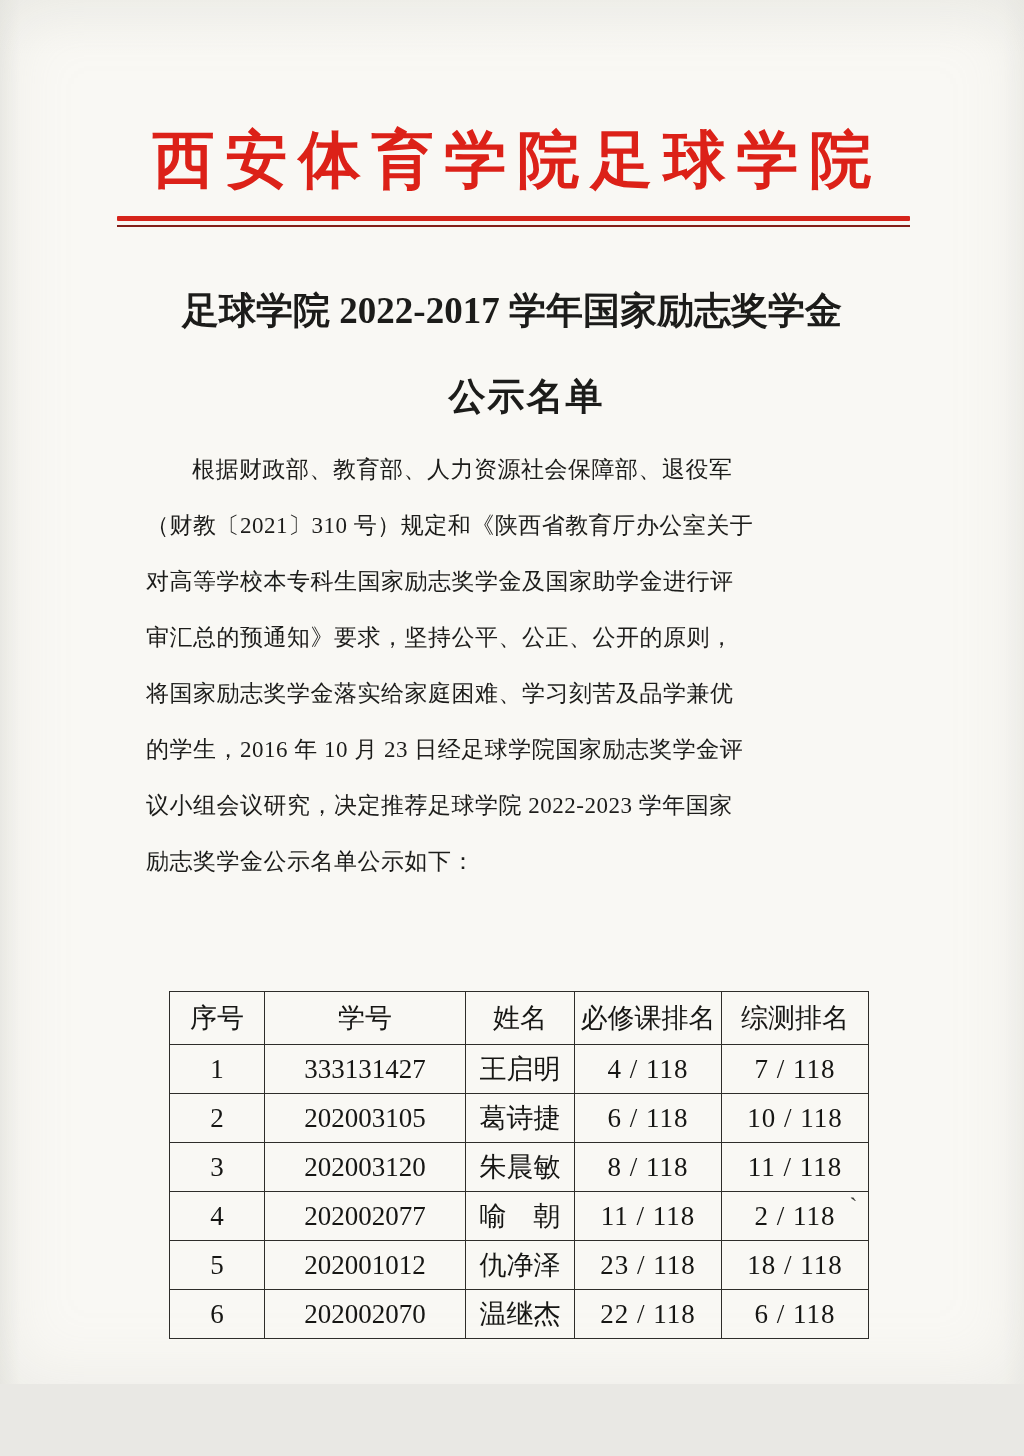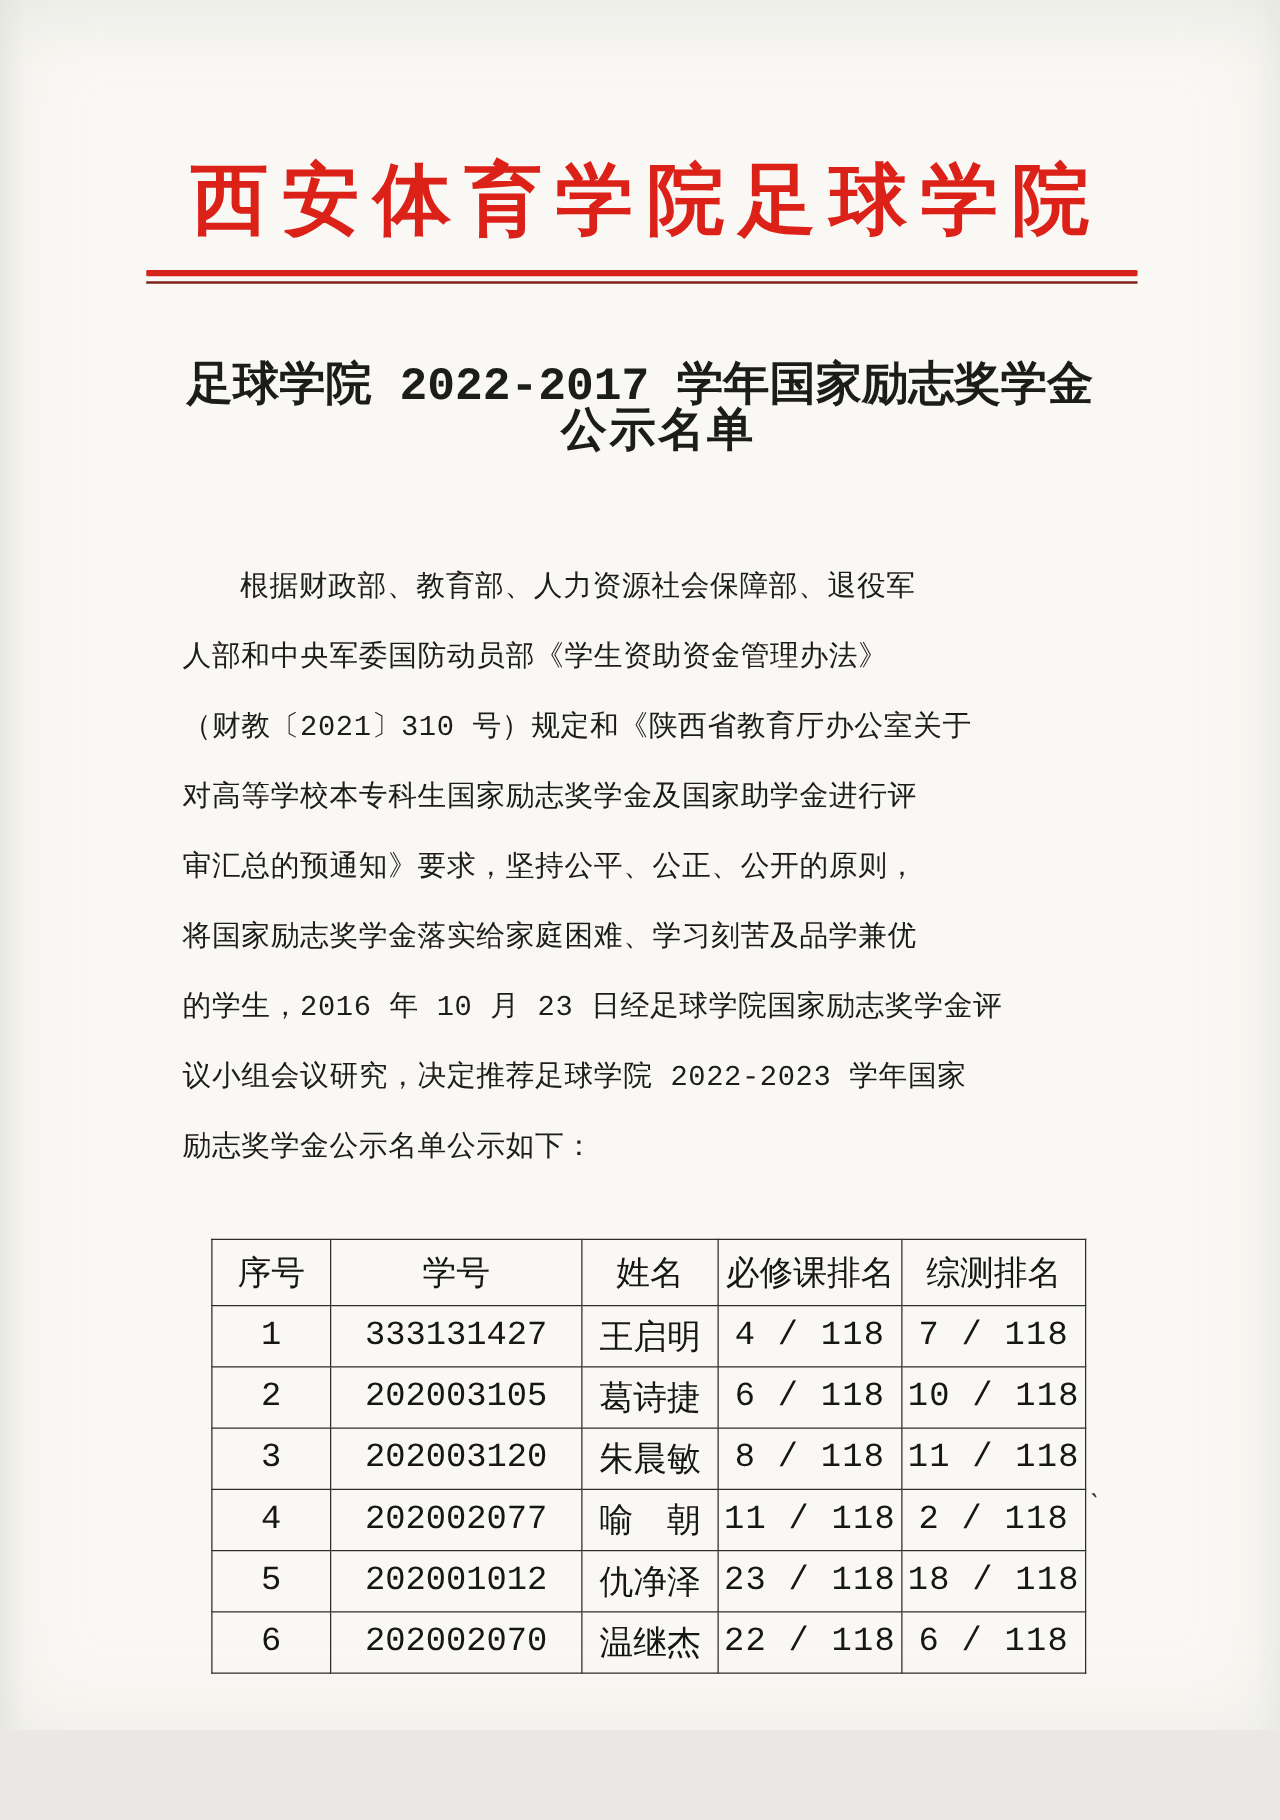--- a/index.html
+++ b/index.html
@@ -10,21 +10,21 @@
   .page {
     position: relative;
     width: 1024px;
     height: 1384px;
     margin: 0 auto;
     background:
       linear-gradient(180deg, rgba(235,235,230,0.35) 0%, rgba(250,250,247,0) 4%),
       linear-gradient(90deg, rgba(225,225,220,0.45) 0%, rgba(250,250,247,0) 2%, rgba(250,250,247,0) 98%, rgba(230,230,226,0.35) 100%),
       #f9f8f4;
     box-shadow: inset 0 0 70px rgba(190,190,180,0.22);
-    font-family: Liberation Mono, monospace;
+    font-family: Liberation Serif, serif;
     color: #1c1c1a;
     overflow: hidden;
   }
 
   
   .letterhead {
     position: absolute;
     top: 118px;
     left: 0;
     width: 100%;
@@ -59,20 +59,21 @@
     top: 292px;
     left: 0;
     width: 100%;
     text-align: center;
     font-weight: bold;
     font-size: 37px;
     line-height: 1;
     white-space: nowrap;
   }
   .doc-title .line2 {
+    margin-top: 49px;
     letter-spacing: 2px;
     padding-left: 29px;
   }
 
   
   .body-text {
     position: absolute;
     top: 442px;
     left: 146px;
     width: 762px;
@@ -131,21 +132,20 @@
     <div class="rule-thin"></div>
   </div>
 
   <div class="doc-title">
     <div class="line1">足球学院 2022-2017 学年国家励志奖学金</div>
     <div class="line2">公示名单</div>
   </div>
 
   <div class="body-text">
     <div class="line indent">根据财政部、教育部、人力资源社会保障部、退役军</div>
-    <div class="line">人部和中央军委国防动员部《学生资助资金管理办法》</div>
     <div class="line">（财教〔2021〕310 号）规定和《陕西省教育厅办公室关于</div>
     <div class="line">对高等学校本专科生国家励志奖学金及国家助学金进行评</div>
     <div class="line">审汇总的预通知》要求，坚持公平、公正、公开的原则，</div>
     <div class="line">将国家励志奖学金落实给家庭困难、学习刻苦及品学兼优</div>
     <div class="line">的学生，2016 年 10 月 23 日经足球学院国家励志奖学金评</div>
     <div class="line">议小组会议研究，决定推荐足球学院 2022-2023 学年国家</div>
     <div class="line">励志奖学金公示名单公示如下：</div>
   </div>
 
   <table class="roster">

